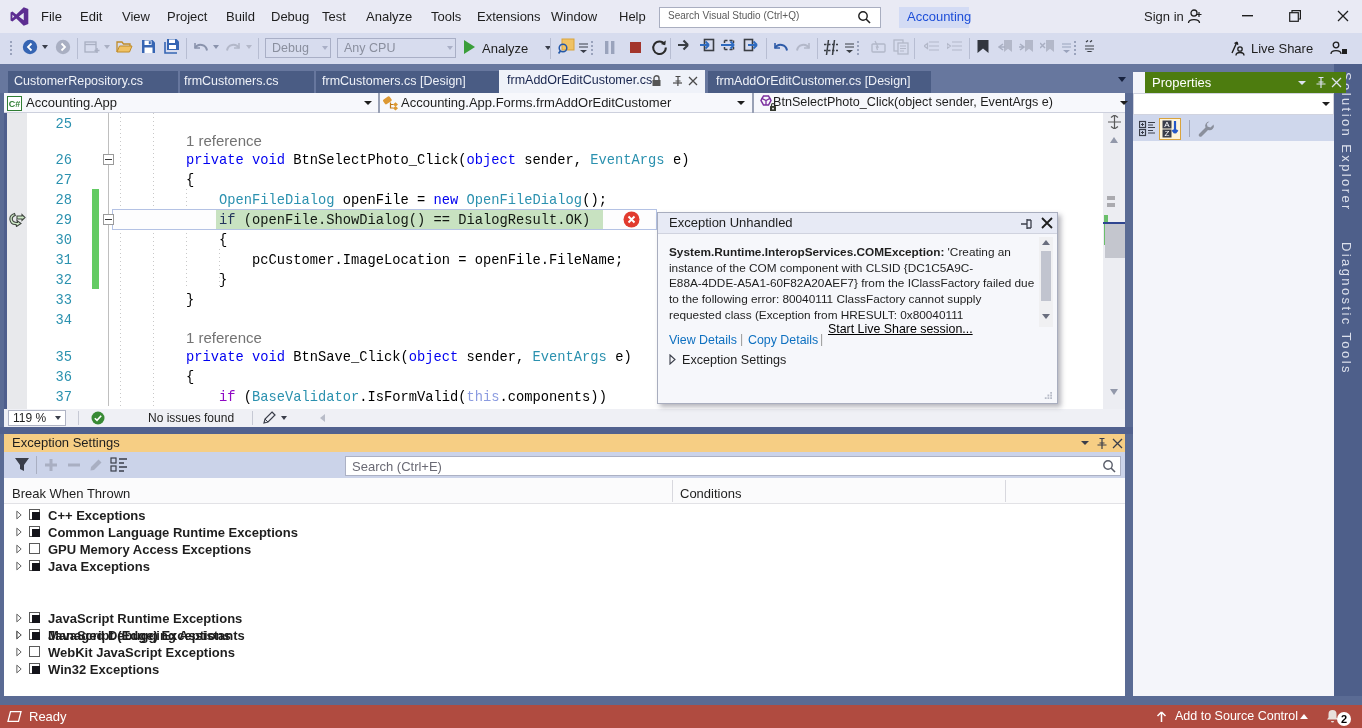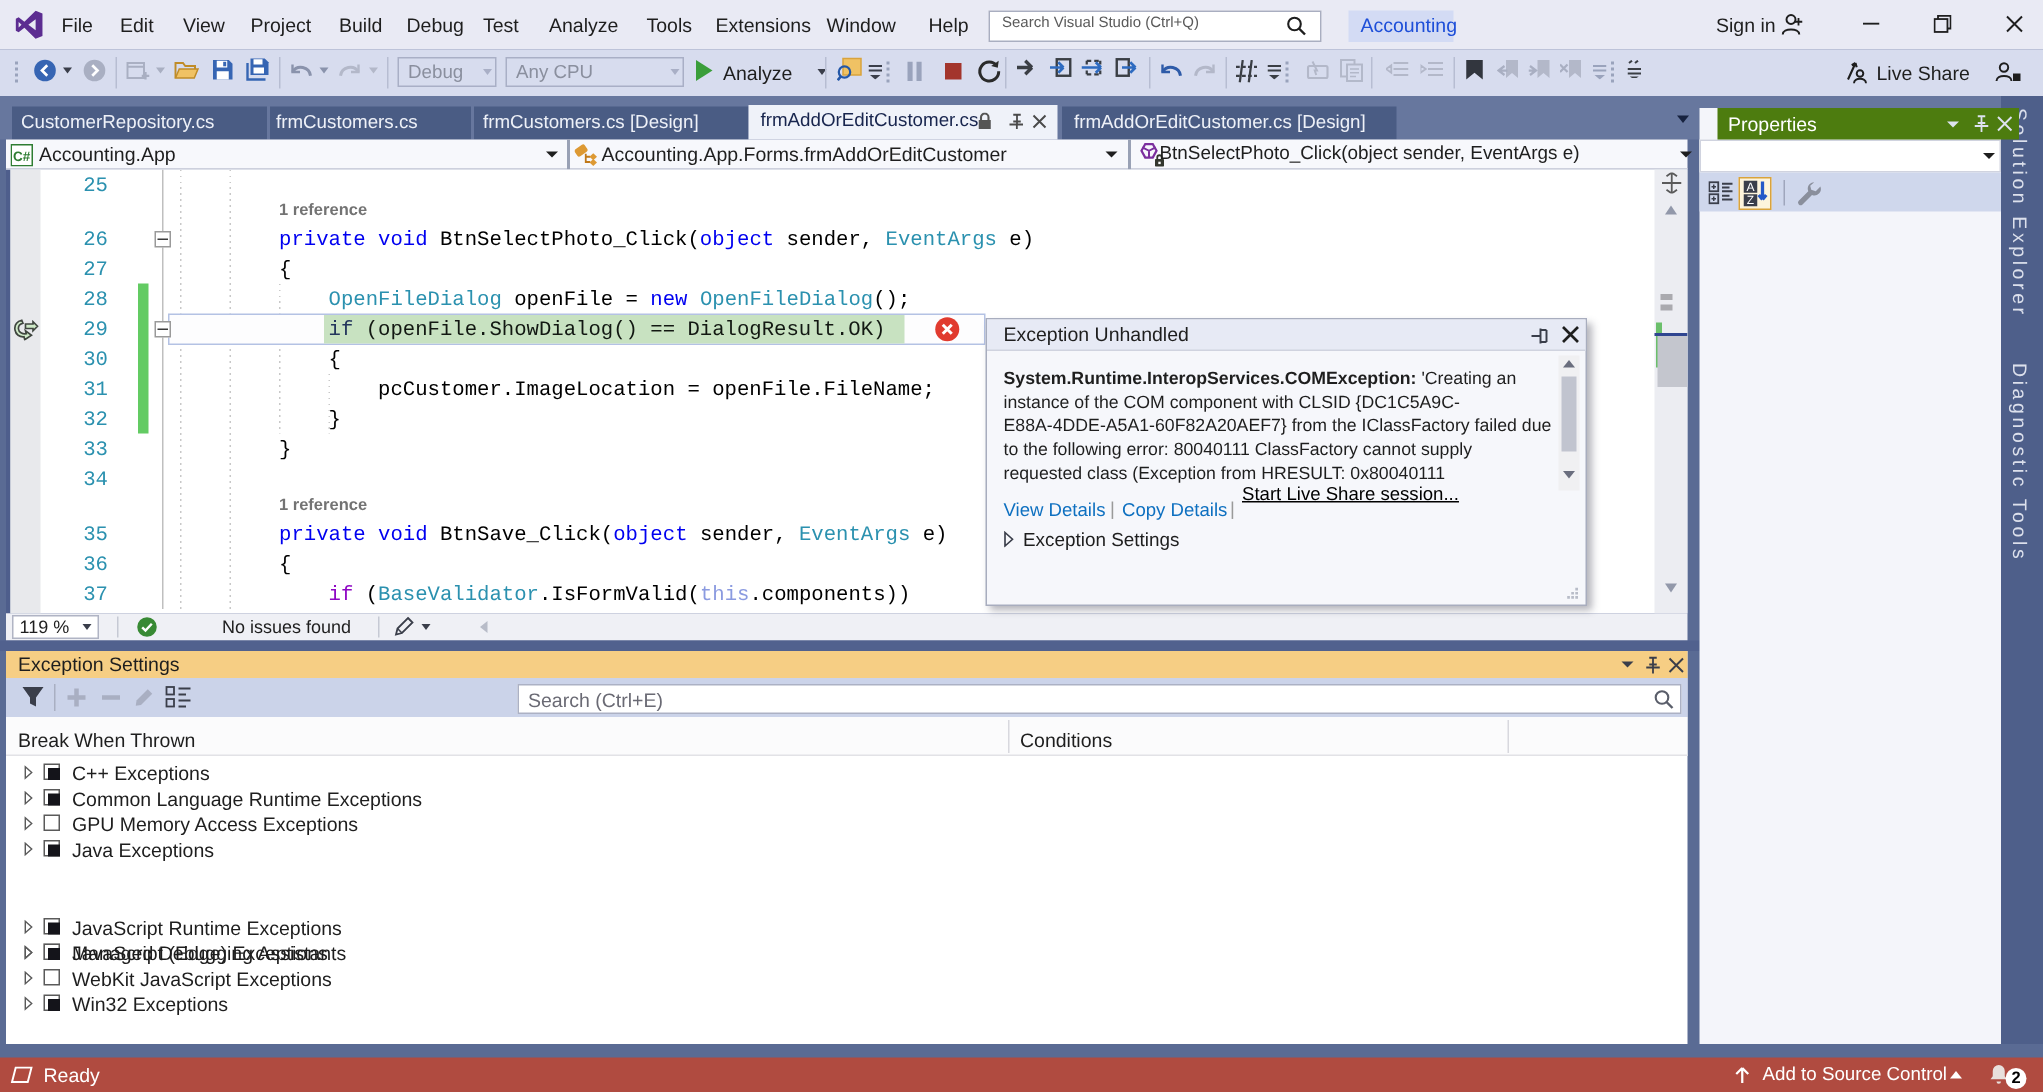--- a/index.html
+++ b/index.html
@@ -13,28 +13,28 @@
   .tab { position:absolute; top:7px; height:22px; background:#4A5C84; color:#EEF1F8; font-size:12.5px; line-height:21px; }
   .tabactive { background:#EFF2F9; color:#18254E; }
   .navbar { left:4px; top:93px; width:1121px; height:20px; background:#F7F8FC; font-size:13px; color:#1E1E1E; border-bottom:1px solid #CDD0DD; }
   .editor { left:4px; top:113px; width:1121px; height:296px; background:#FFFFFF; overflow:hidden; }
   .cl { position:absolute; left:0; width:1121px; height:20px; padding-top:1.5px; line-height:20px; font-family:"Liberation Mono",monospace; font-size:13.75px; white-space:pre; color:#000; }
   .lnum { position:absolute; width:40px; left:28px; text-align:right; height:20px; padding-top:1.5px; line-height:20px; color:#2B91AF; font-family:"Liberation Mono",monospace; font-size:13.75px; }
   .kw { color:#0000F0; }
   .ty { color:#2B91AF; }
   .ct { color:#8F08C4; }
   .fade { color:#8B9BE0; }
-  .lens { position:absolute; font-size:11px; color:#737373; height:17px; line-height:17px;font-weight:bold; }
+  .lens { position:absolute; font-size:15px; color:#737373; height:17px; line-height:17px; }
   .ebottom { left:4px; top:409px; width:1121px; height:18px; background:#EFF0F5; font-size:12px; color:#1E1E1E; }
   .split1 { left:0; top:427px; width:1362px; height:7px; background:#51618E; }
   .excpanel { left:4px; top:434px; width:1121px; height:262px; background:#FFFFFF; }
   .exchead { position:absolute; left:0; top:0; width:1121px; height:18px; background:#F6CE84; font-size:13px; color:#1E1E1E; line-height:18px; }
   .exctool { position:absolute; left:0; top:18px; width:1121px; height:26px; background:#CBD3E9; }
   .gridhead { position:absolute; left:0; top:44px; width:1121px; height:26px; background:#FBFBFC; border-bottom:1px solid #E2E2E6; font-size:13px; color:#1E1E1E; }
-  .row { position:absolute; left:0; width:1121px; height:17.1px; font-size:13px; color:#1E1E1E; }
+  .row { position:absolute; left:0; width:1121px; height:17.1px; font-size:13px; color:#1E1E1E;font-weight:bold; }
   .exp { position:absolute; left:12px; top:3px; width:6px; height:10px; }
   .cb { position:absolute; left:25px; top:2px; width:11px; height:11px; border:1px solid #5A5A5A; background:#FFF; }
   .cb.f::after { content:""; position:absolute; left:1.5px; top:1.5px; width:8px; height:8px; background:#14141A; }
   .rowtxt { position:absolute; left:44px; top:0; line-height:17px; }
   .props { left:1133px; top:72px; width:202px; height:624px; background:#F4F5FA; }
   .vstrip { left:1334px; top:64px; width:28px; height:632px; background:#4E5F8A; }
   .vlabel { position:absolute; left:5px; writing-mode:vertical-lr; font-size:13px; letter-spacing:2.4px; color:#DCE0EC; }
   .bottomband { left:0; top:696px; width:1362px; height:9px; background:#5A6B94; }
   .statusbar { left:0; top:705px; width:1362px; height:23px; background:#B04B40; color:#FFF; font-size:13px; line-height:23px; }
   .popup { left:657px; top:212px; width:401px; height:192px; background:#F6F7FB; border:1px solid #A8ADBE; box-shadow:3px 3px 5px rgba(40,40,60,0.35); }

